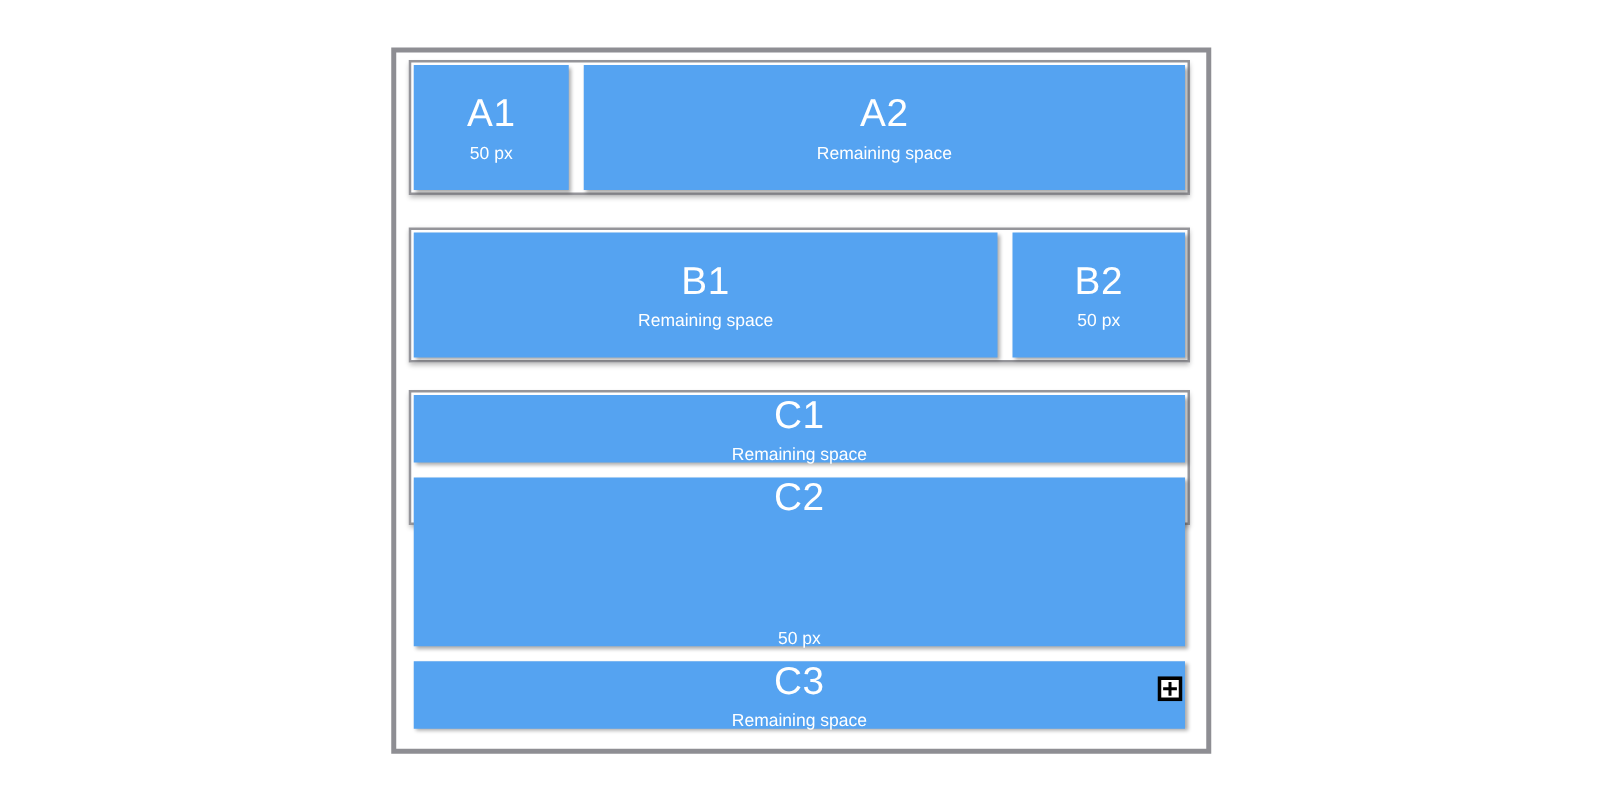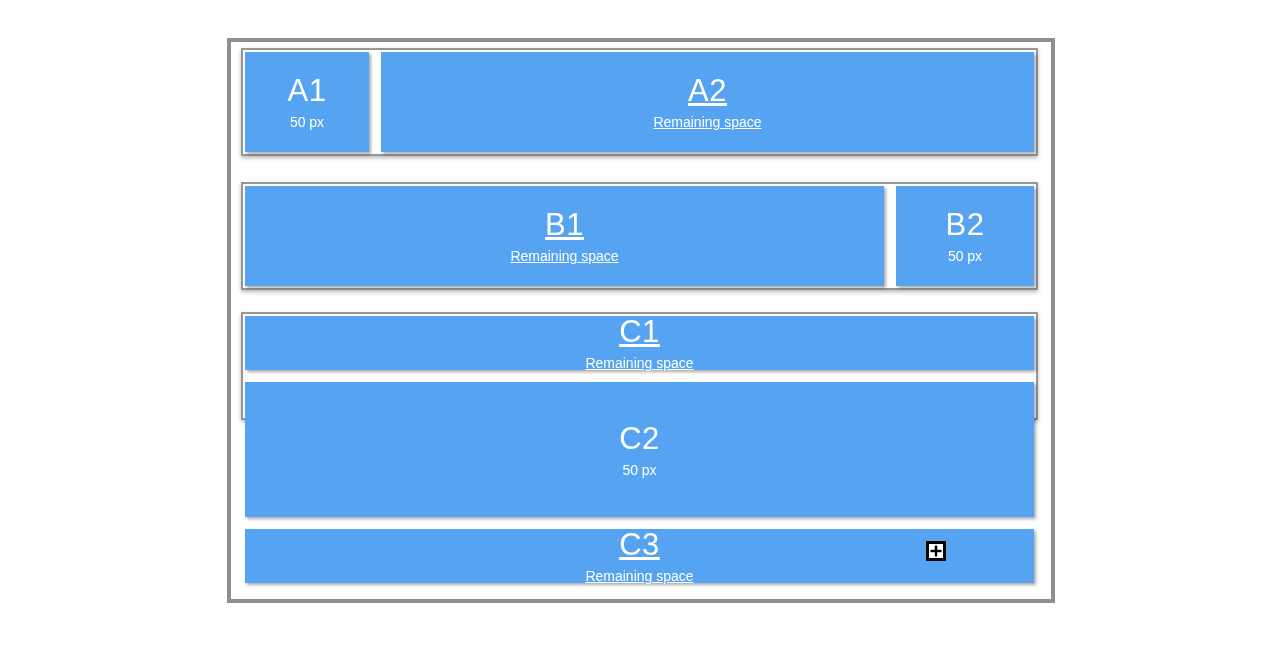--- a/index.html
+++ b/index.html
@@ -9,21 +9,21 @@
     width: 1282px;
     height: 648px;
     position: relative;
     font-family: "Liberation Sans", sans-serif;
     overflow: hidden;
   }
 
   
   .window {
     box-sizing: border-box;
-    width: 828px;
+    width: 656px;
     height: 565px;
     margin: 38px auto 0;
     border: 4px solid var(--c-outer-border, #8e8e93);
     padding: 6px 13px 43px 10px;
     background: #ffffff;
   }
 
   
   .row {
     box-sizing: border-box;
@@ -58,24 +58,24 @@
     font-weight: 300;
     letter-spacing: 0.5px;
   }
   .box-sub {
     font-size: 14px;
     line-height: 1;
     font-weight: 300;
   }
 
   
-  .grow  { flex: 1 1 0; text-decoration: underline; }
+  .grow  { flex: 1 1 0; }
   .w-a1  { flex: 0 0 124px; }
   .w-b2  { flex: 0 0 138px; }
-  .w-c2  { flex: 0 0 135px; }
+  .w-c2  { flex: 0 0 135px; justify-content: space-between; }
   .w-d1  { flex: 0 0 171px; }
   .w-d2  { flex: 0 0 393px; }
 
   
   .cursor {
     position: absolute;
     left: 926px;
     top: 541px;
     width: 20px;
     height: 20px;

